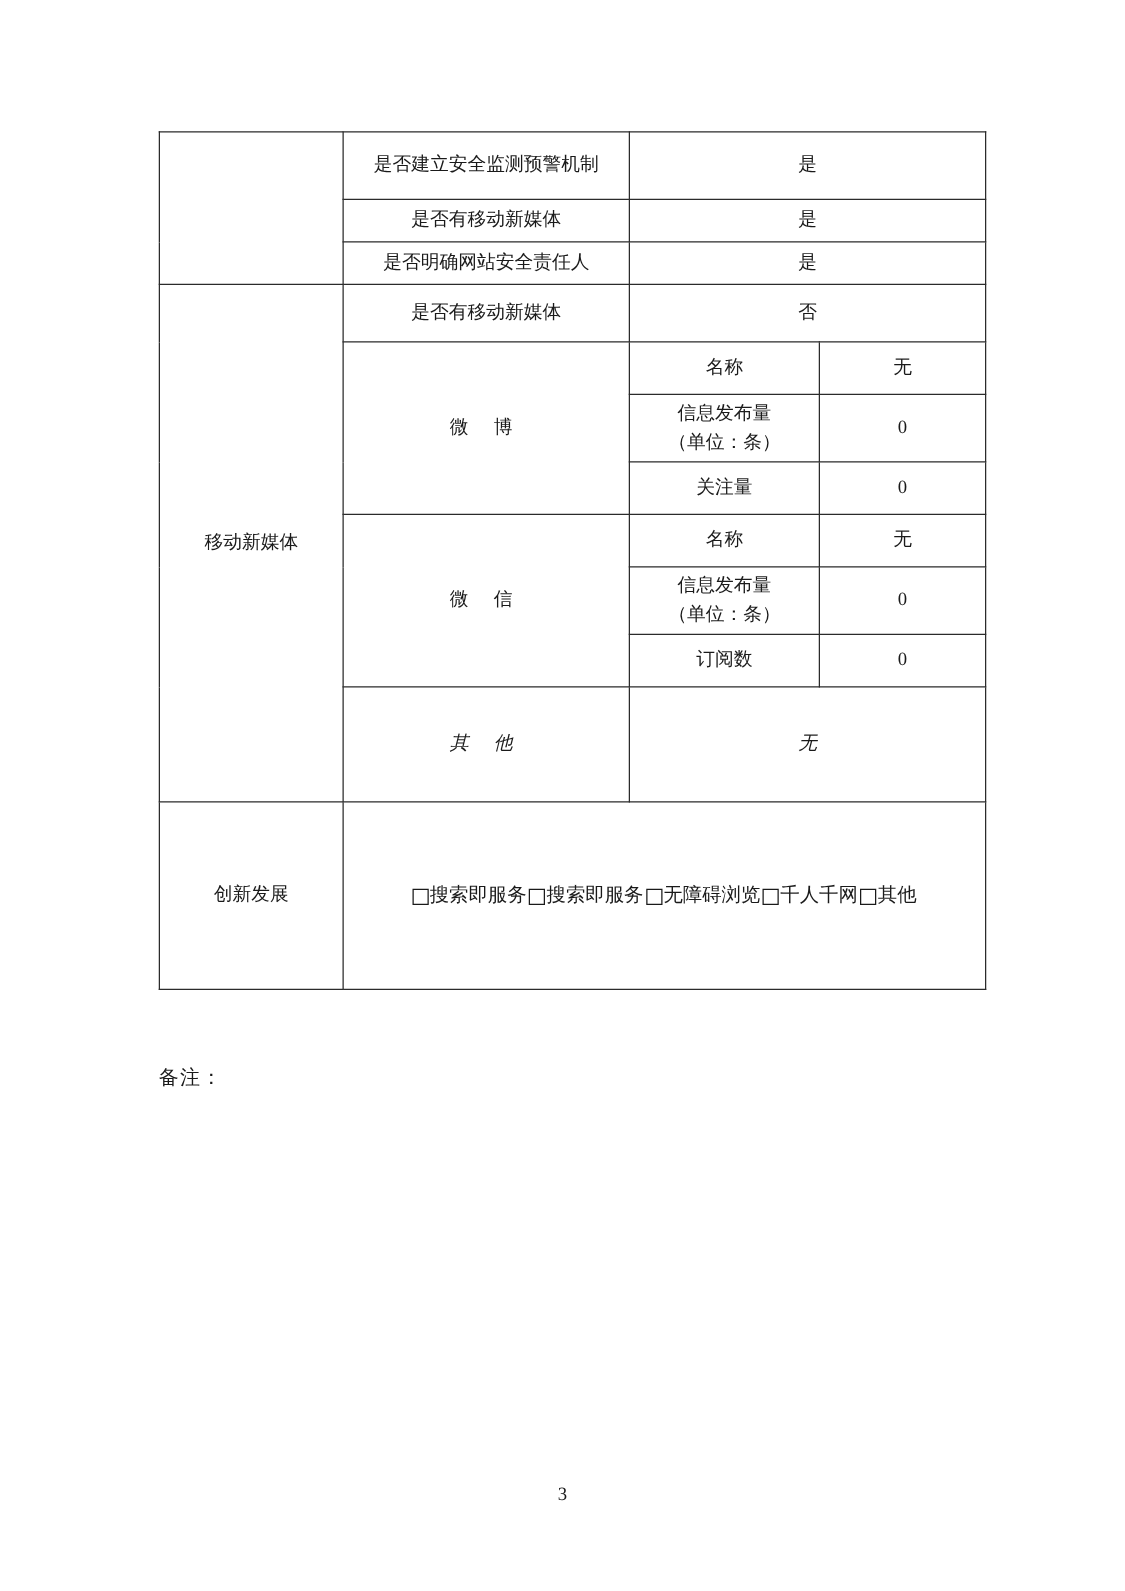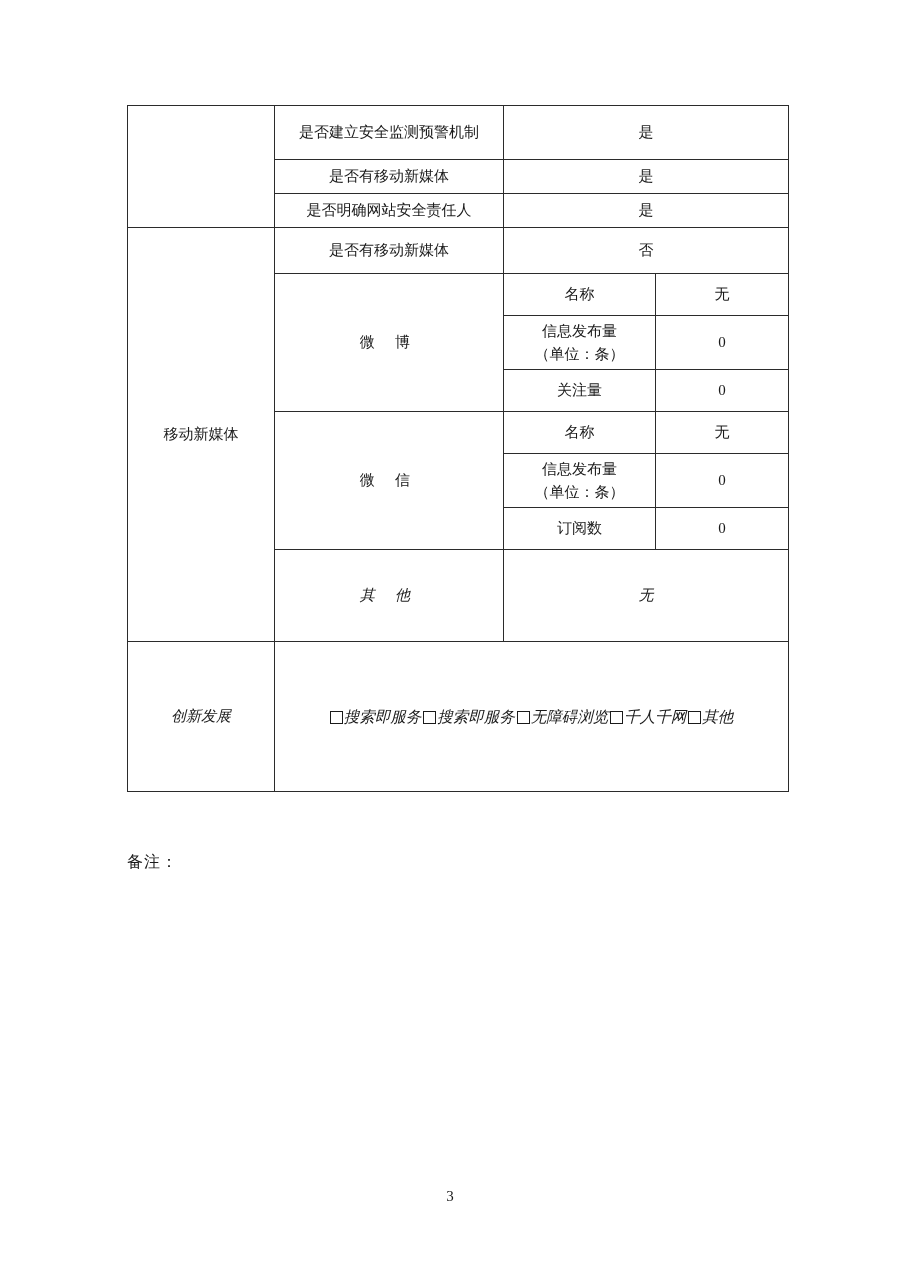--- a/index.html
+++ b/index.html
@@ -45,21 +45,21 @@
   .c-mid   { width: 229px; }
   .c-sub   { width: 152px; }
   .c-val   { width: 133px; }
 
   .row-h1 { height: 54px; }
   .row-h2 { height: 34px; }
   .row-h3 { height: 46px; }
   .row-h4 { height: 42px; }
   .row-h5 { height: 50px; }
   .row-other { height: 92px; font-style: italic; }
-  .row-innov { height: 150px; font-style: italic; }
+  .row-innov { height: 150px; }
 
   .spaced2 {
     letter-spacing: 0.55em;
     padding-left: 0.55em;
     margin-left: 35px;
   }
   .vcenter-label {
     font-size: 15px;
   }
   .two-line {

